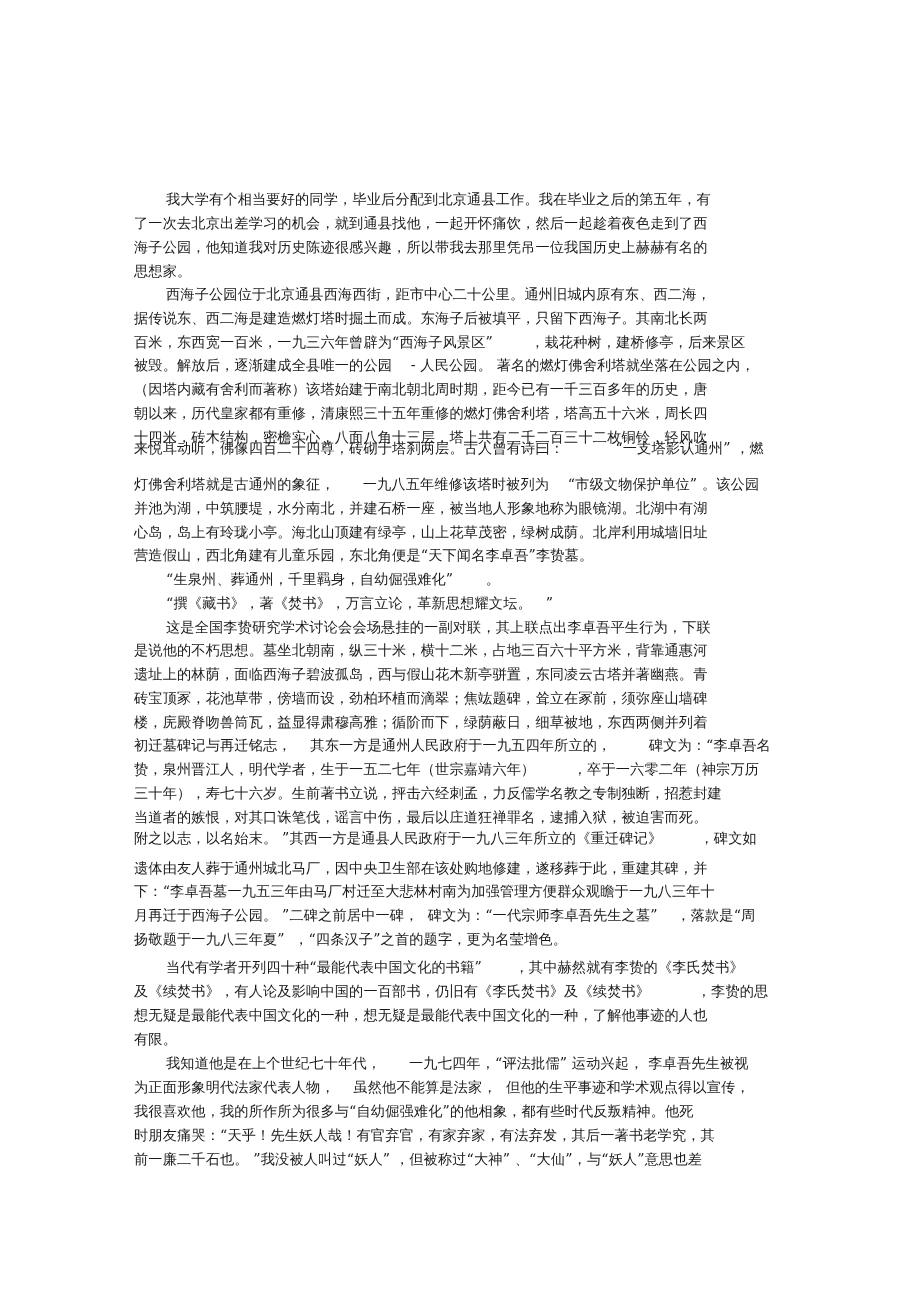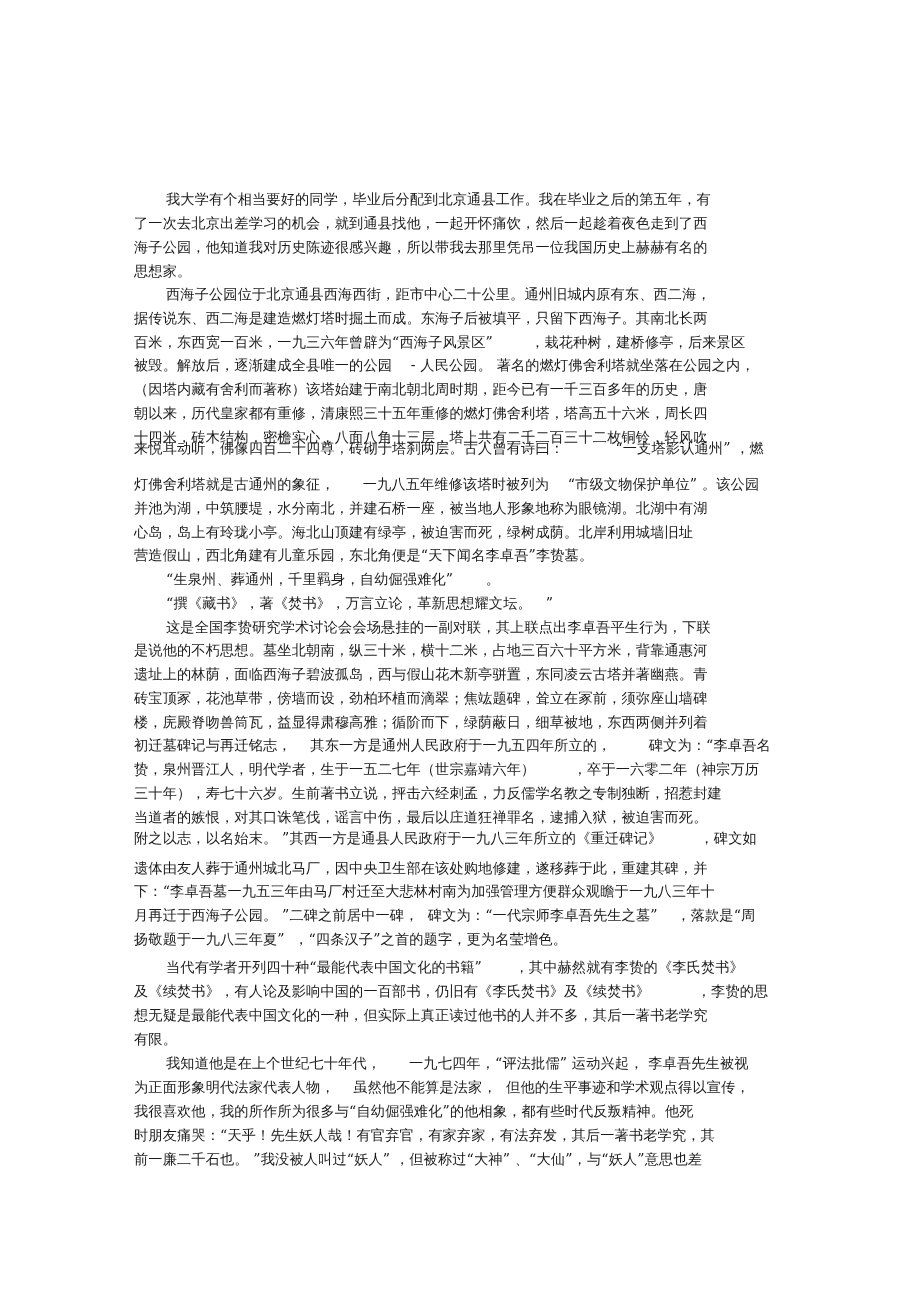--- a/index.html
+++ b/index.html
@@ -31,21 +31,21 @@
     <div class="line indent" style="top:284px">西海子公园位于北京通县西海西街，距市中心二十公里。通州旧城内原有东、西二海，</div>
     <div class="line" style="top:308px">据传说东、西二海是建造燃灯塔时掘土而成。东海子后被填平，只留下西海子。其南北长两</div>
     <div class="line" style="top:332px">百米，东西宽一百米，一九三六年曾辟为“西海子风景区”        ，栽花种树，建桥修亭，后来景区</div>
     <div class="line" style="top:355px">被毁。解放后，逐渐建成全县唯一的公园    - 人民公园。 著名的燃灯佛舍利塔就坐落在公园之内，</div>
     <div class="line" style="top:379px">（因塔内藏有舍利而著称）该塔始建于南北朝北周时期，距今已有一千三百多年的历史，唐</div>
     <div class="line" style="top:403px">朝以来，历代皇家都有重修，清康熙三十五年重修的燃灯佛舍利塔，塔高五十六米，周长四</div>
     <div class="line" style="top:427px">十四米，砖木结构，密檐实心，八面八角十三层，塔上共有二千二百三十二枚铜铃，轻风吹</div>
     <div class="line" style="top:438px">来悦耳动听，佛像四百二十四尊，砖砌于塔刹两层。古人曾有诗曰：           “一支塔影认通州” ，燃</div>
     <div class="line" style="top:474px">灯佛舍利塔就是古通州的象征，      一九八五年维修该塔时被列为    “市级文物保护单位” 。该公园</div>
     <div class="line" style="top:498px">并池为湖，中筑腰堤，水分南北，并建石桥一座，被当地人形象地称为眼镜湖。北湖中有湖</div>
-    <div class="line" style="top:522px">心岛，岛上有玲珑小亭。海北山顶建有绿亭，被迫害而死，绿树成荫。北岸利用城墙旧址</div>
+    <div class="line" style="top:522px">心岛，岛上有玲珑小亭。海北山顶建有绿亭，山上花草茂密，绿树成荫。北岸利用城墙旧址</div>
     <div class="line" style="top:545px">营造假山，西北角建有儿童乐园，东北角便是“天下闻名李卓吾”李贽墓。</div>
 
     <div class="line indent" style="top:569px">“生泉州、葬通州，千里羁身，自幼倔强难化”       。</div>
     <div class="line indent" style="top:593px">“撰《藏书》，著《焚书》，万言立论，革新思想耀文坛。   ”</div>
 
     <div class="line indent" style="top:617px">这是全国李贽研究学术讨论会会场悬挂的一副对联，其上联点出李卓吾平生行为，下联</div>
     <div class="line" style="top:640px">是说他的不朽思想。墓坐北朝南，纵三十米，横十二米，占地三百六十平方米，背靠通惠河</div>
     <div class="line" style="top:664px">遗址上的林荫，面临西海子碧波孤岛，西与假山花木新亭骈置，东同凌云古塔并著幽燕。青</div>
     <div class="line" style="top:688px">砖宝顶冢，花池草带，傍墙而设，劲柏环植而滴翠；焦竑题碑，耸立在冢前，须弥座山墙碑</div>
     <div class="line" style="top:712px">楼，庑殿脊吻兽筒瓦，益显得肃穆高雅；循阶而下，绿荫蔽日，细草被地，东西两侧并列着</div>
@@ -54,21 +54,21 @@
     <div class="line" style="top:783px">三十年），寿七十六岁。生前著书立说，抨击六经刺孟，力反儒学名教之专制独断，招惹封建</div>
     <div class="line" style="top:807px">当道者的嫉恨，对其口诛笔伐，谣言中伤，最后以庄道狂禅罪名，逮捕入狱，被迫害而死。</div>
     <div class="line" style="top:858px">遗体由友人葬于通州城北马厂，因中央卫生部在该处购地修建，遂移葬于此，重建其碑，并</div>
     <div class="line" style="top:828px">附之以志，以名始末。 ”其西一方是通县人民政府于一九八三年所立的《重迁碑记》        ，碑文如</div>
     <div class="line" style="top:881px">下：“李卓吾墓一九五三年由马厂村迁至大悲林村南为加强管理方便群众观瞻于一九八三年十</div>
     <div class="line" style="top:905px">月再迁于西海子公园。 ”二碑之前居中一碑，  碑文为：“一代宗师李卓吾先生之墓”    ，落款是“周</div>
     <div class="line" style="top:929px">扬敬题于一九八三年夏”  ，“四条汉子”之首的题字，更为名莹增色。</div>
 
     <div class="line indent" style="top:957px">当代有学者开列四十种“最能代表中国文化的书籍”       ，其中赫然就有李贽的《李氏焚书》</div>
     <div class="line" style="top:981px">及《续焚书》，有人论及影响中国的一百部书，仍旧有《李氏焚书》及《续焚书》          ，李贽的思</div>
-    <div class="line" style="top:1005px">想无疑是最能代表中国文化的一种，但实际上真正读过他书的人并不多，其后一著书老学究</div>
+    <div class="line" style="top:1005px">想无疑是最能代表中国文化的一种，想无疑是最能代表中国文化的一种，了解他事迹的人也</div>
     <div class="line" style="top:1029px">有限。</div>
 
     <div class="line indent" style="top:1053px">我知道他是在上个世纪七十年代，      一九七四年，“评法批儒” 运动兴起， 李卓吾先生被视</div>
     <div class="line" style="top:1077px">为正面形象明代法家代表人物，    虽然他不能算是法家，  但他的生平事迹和学术观点得以宣传，</div>
     <div class="line" style="top:1101px">我很喜欢他，我的所作所为很多与“自幼倔强难化”的他相象，都有些时代反叛精神。他死</div>
     <div class="line" style="top:1125px">时朋友痛哭：“天乎！先生妖人哉！有官弃官，有家弃家，有法弃发，其后一著书老学究，其</div>
     <div class="line" style="top:1149px">前一廉二千石也。 ”我没被人叫过“妖人” ，但被称过“大神” 、“大仙”，与“妖人”意思也差</div>
   </div>
 </div>
 

